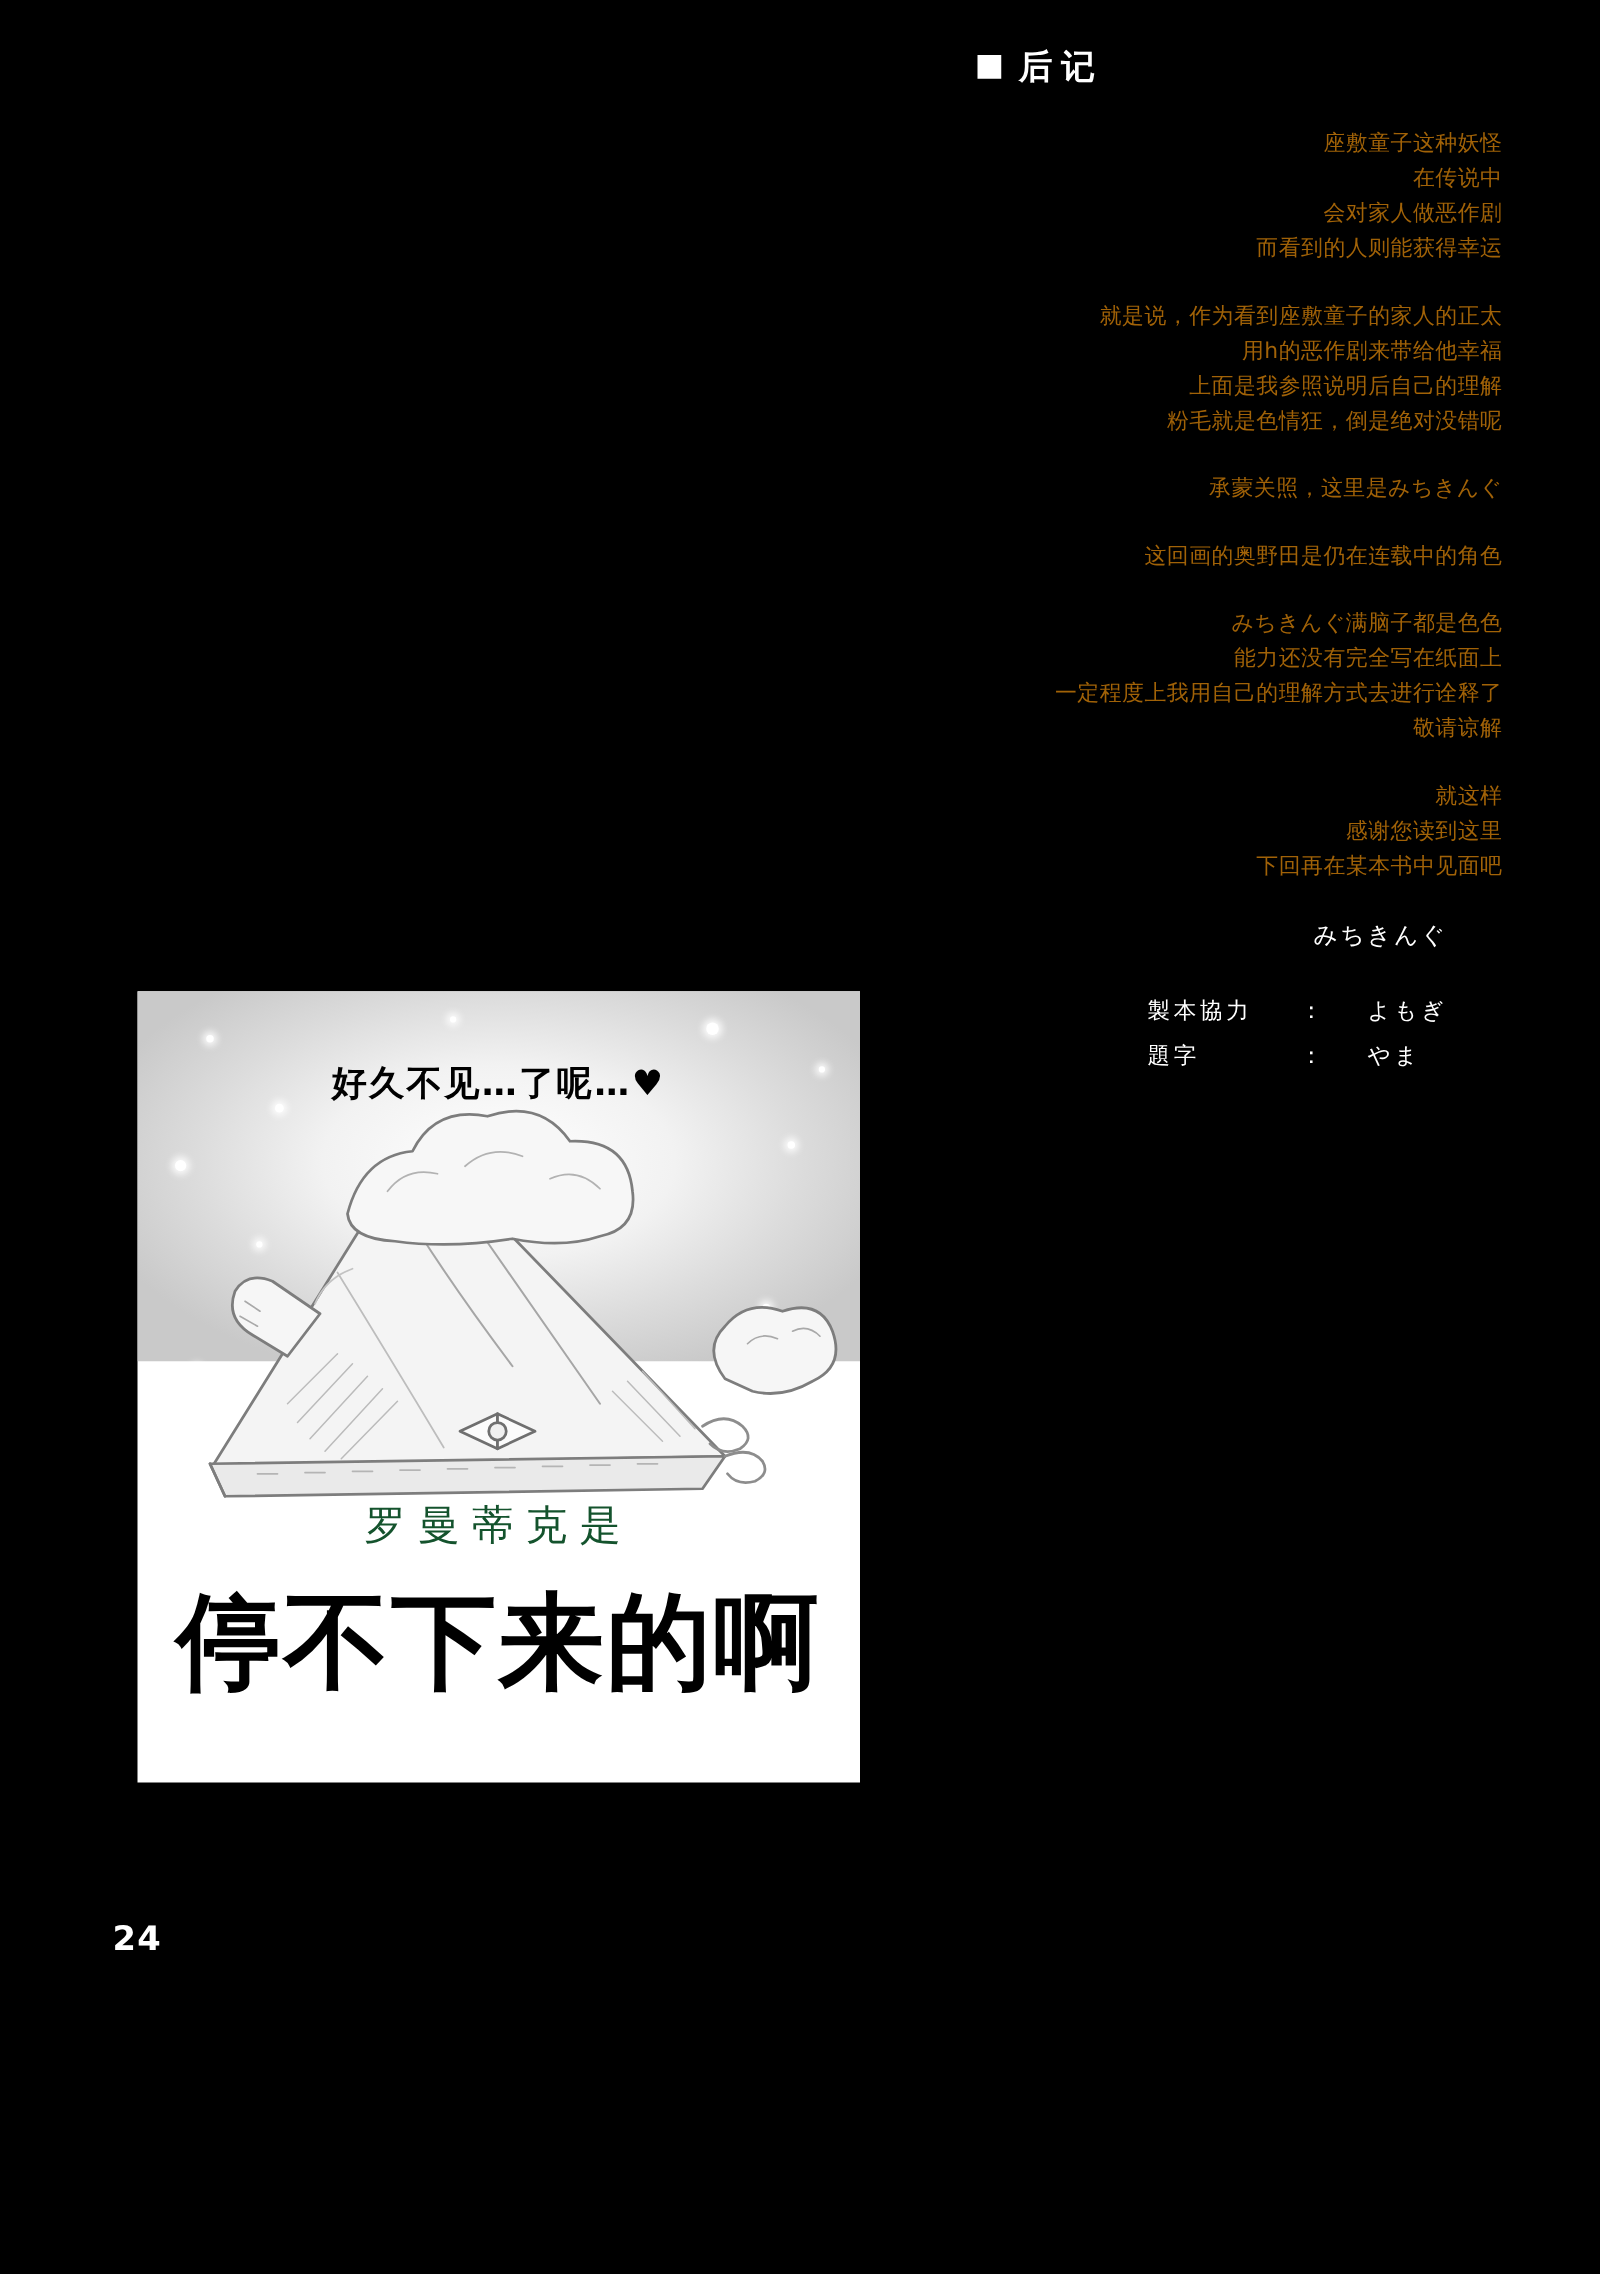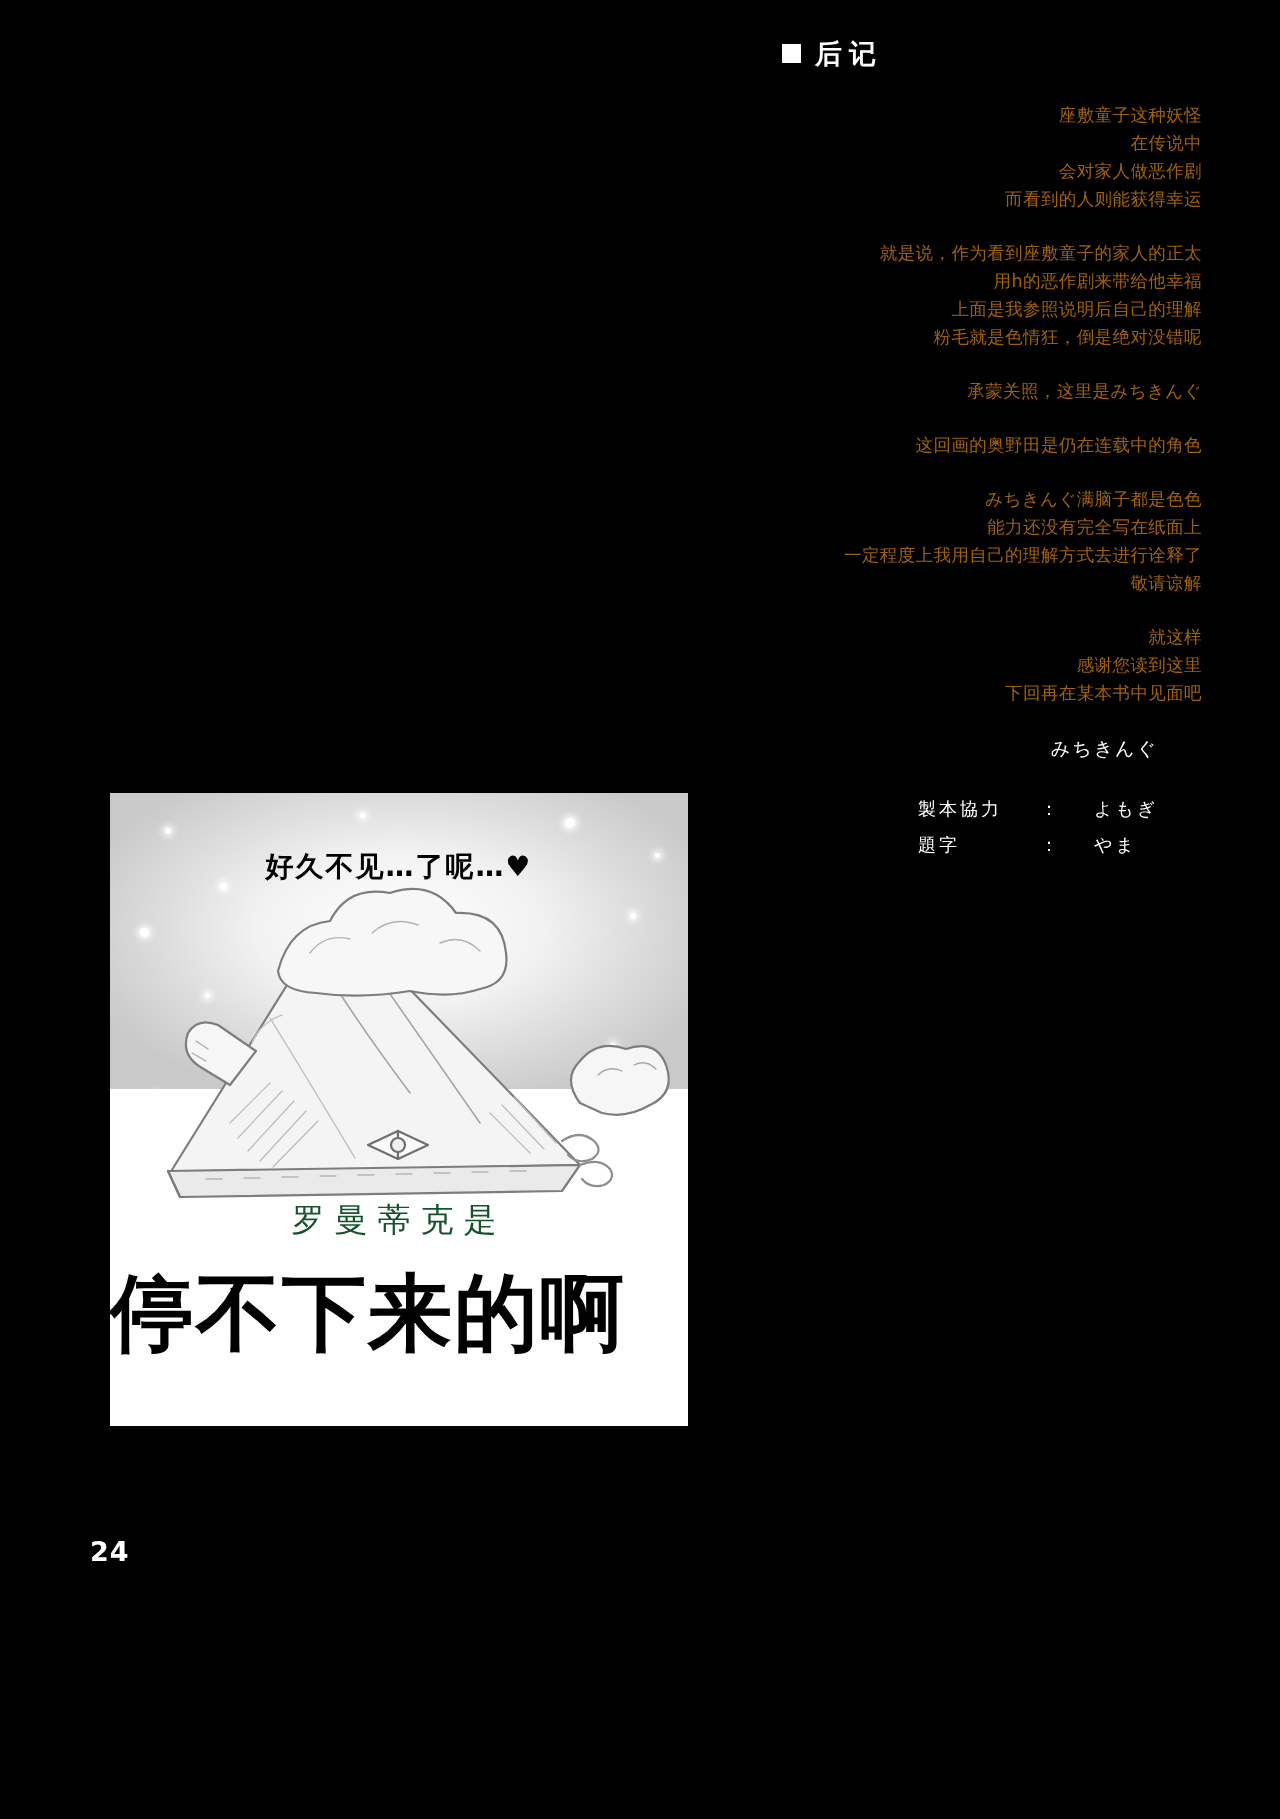--- a/index.html
+++ b/index.html
@@ -141,21 +141,21 @@
     text-align: center;
     font-size: 33px;
     letter-spacing: 10px;
     color: #14532d;
   }
   #panel-line2 {
     position: absolute;
     left: 0;
     top: 478px;
     width: 578px;
-    text-align: left;
+    text-align: center;
     font-size: 84px;
     font-weight: bold;
     letter-spacing: 2px;
     line-height: 1;
     color: #000000;
   }
 
   
   #page-number {
     position: absolute;

